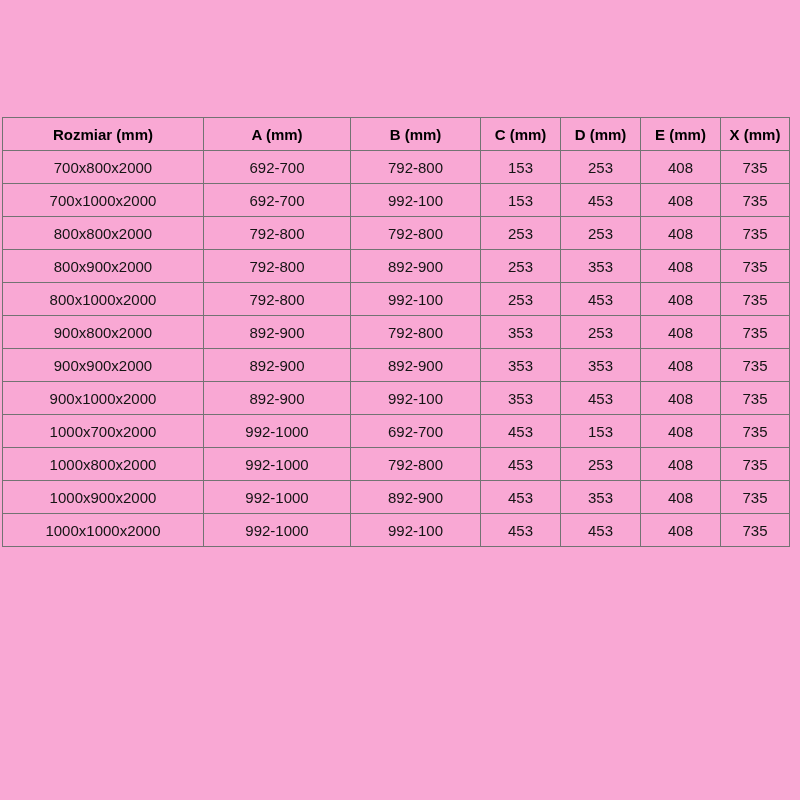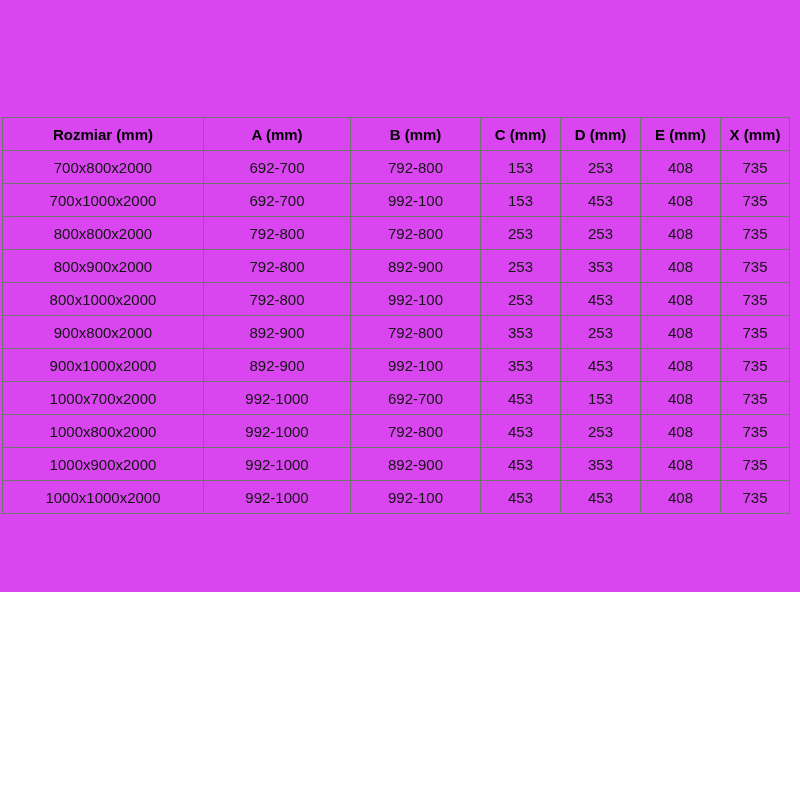--- a/index.html
+++ b/index.html
@@ -6,22 +6,22 @@
     margin: 0;
     padding: 0;
     background: #ffffff;
     width: 800px;
     height: 800px;
     font-family: "Liberation Sans", sans-serif;
   }
   .page {
     position: relative;
     width: 800px;
-    height: 592px;
-    background: #d946ef;
+    height: 800px;
+    background: #f9a8d4;
     overflow: hidden;
   }
   .table-wrap {
     position: absolute;
     left: 2px;
     top: 117px;
   }
   table.size-table {
     border-collapse: collapse;
     table-layout: fixed;
@@ -119,20 +119,29 @@
           <tr>
             <td>900x800x2000</td>
             <td>892-900</td>
             <td>792-800</td>
             <td>353</td>
             <td>253</td>
             <td>408</td>
             <td>735</td>
           </tr>
           <tr>
+            <td>900x900x2000</td>
+            <td>892-900</td>
+            <td>892-900</td>
+            <td>353</td>
+            <td>353</td>
+            <td>408</td>
+            <td>735</td>
+          </tr>
+          <tr>
             <td>900x1000x2000</td>
             <td>892-900</td>
             <td>992-100</td>
             <td>353</td>
             <td>453</td>
             <td>408</td>
             <td>735</td>
           </tr>
           <tr>
             <td>1000x700x2000</td>

